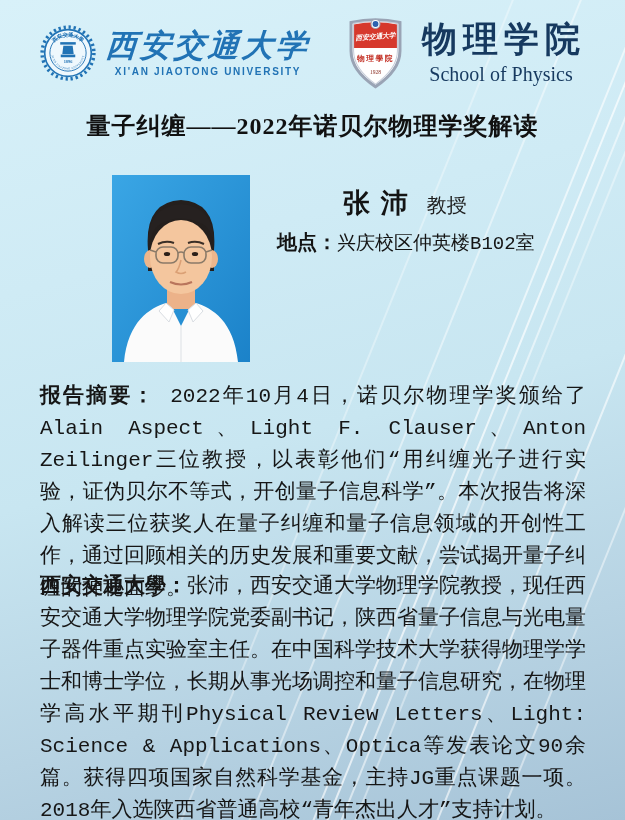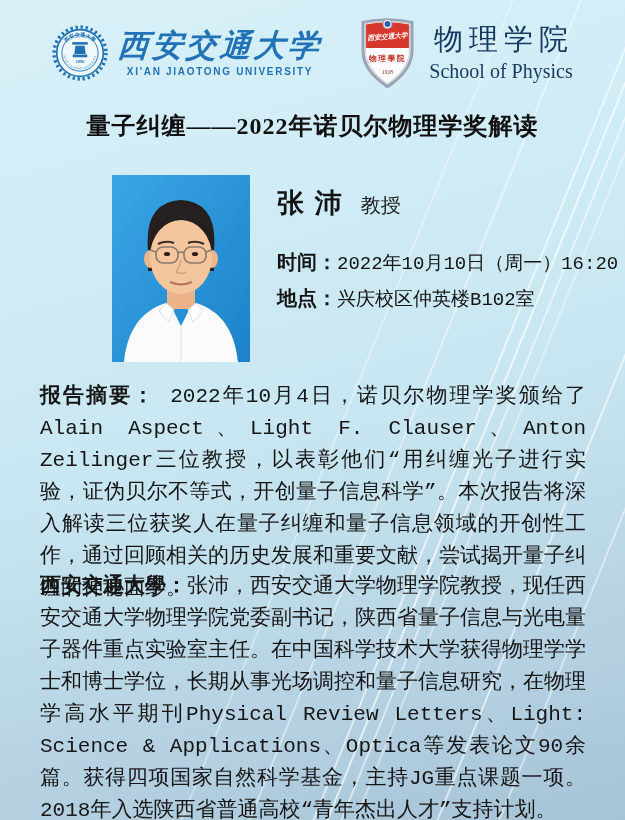--- a/index.html
+++ b/index.html
@@ -37,35 +37,35 @@
     font-size:31px;font-weight:bold;font-style:italic;
     letter-spacing:3px;color:#2173b5;line-height:1.1;
     transform:skewX(-4deg);
   }
   .uni-en{
     font-size:10px;font-weight:bold;letter-spacing:1.7px;
     color:#2173b5;margin-top:3px;font-family:"Liberation Sans",sans-serif;
   }
   .school-logo{display:flex;align-items:center;gap:13px;}
   .school-text{display:flex;flex-direction:column;align-items:center;}
-  .school-zh{font-size:29px;font-weight:400;letter-spacing:6px;color:#16395f;line-height:1.15;text-indent:6px;}
+  .school-zh{font-size:35px;font-weight:700;letter-spacing:6px;color:#16395f;line-height:1.15;text-indent:6px;}
   .school-en{font-size:20px;color:#16395f;margin-top:3px;}
 
   h1.title{
     position:absolute;top:110px;left:0;right:0;margin:0;
     text-align:center;font-size:24px;font-weight:bold;color:#111;
     letter-spacing:1px;
   }
 
   .photo{
     position:absolute;left:112px;top:175px;width:138px;height:187px;
     display:block;
   }
   .details{position:absolute;left:277px;top:188px;width:330px;}
-  .name-line{line-height:30px;white-space:nowrap;}
+  .name-line{margin-left:66px;line-height:30px;white-space:nowrap;}
   .name{font-size:27px;font-weight:bold;letter-spacing:2px;color:#141414;}
   .prof{font-size:20px;margin-left:13px;color:#1c1c1c;}
   .meta{font-size:20px;line-height:28px;white-space:nowrap;color:#141414;}
   .meta.time{margin-top:26px;}
   .meta.place{margin-top:6px;}
   .meta b{font-weight:bold;}
   .meta .val{font-family:"Liberation Mono","DejaVu Sans Mono",monospace;font-size:19px;}
 
   .para{
     position:absolute;left:40px;width:546px;margin:0;
@@ -170,23 +170,20 @@
     <path d="M54,128 L62,135 L57,147 L47,136 Z" fill="#ffffff" stroke="#d9dde2" stroke-width="1"></path>
     <path d="M84,128 L76,135 L81,147 L91,136 Z" fill="#ffffff" stroke="#d9dde2" stroke-width="1"></path>
     <path d="M69,151 L69,187" stroke="#e3e6ea" stroke-width="1.2"></path>
   </svg>
 
   <div class="details">
     <div class="name-line">
       <span class="name">张 沛</span>
       <span class="prof">教授</span>
     </div>
-    <div class="meta time">
-      <b>时间：</b><span class="val">2022年10月10日（周一）16:20</span>
-    </div>
     <div class="meta place">
       <b>地点：</b><span class="val">兴庆校区仲英楼B102室</span>
     </div>
   </div>
 
   <p class="para abstract">
     <b>报告摘要：</b><span> 2022年10月4日，诺贝尔物理学奖颁给了Alain Aspect、Light F. Clauser、Anton Zeilinger三位教授，以表彰他们“用纠缠光子进行实验，证伪贝尔不等式，开创量子信息科学”。本次报告将深入解读三位获奖人在量子纠缠和量子信息领域的开创性工作，通过回顾相关的历史发展和重要文献，尝试揭开量子纠缠的神秘面纱。</span>
   </p>
 
   <p class="para bio">

